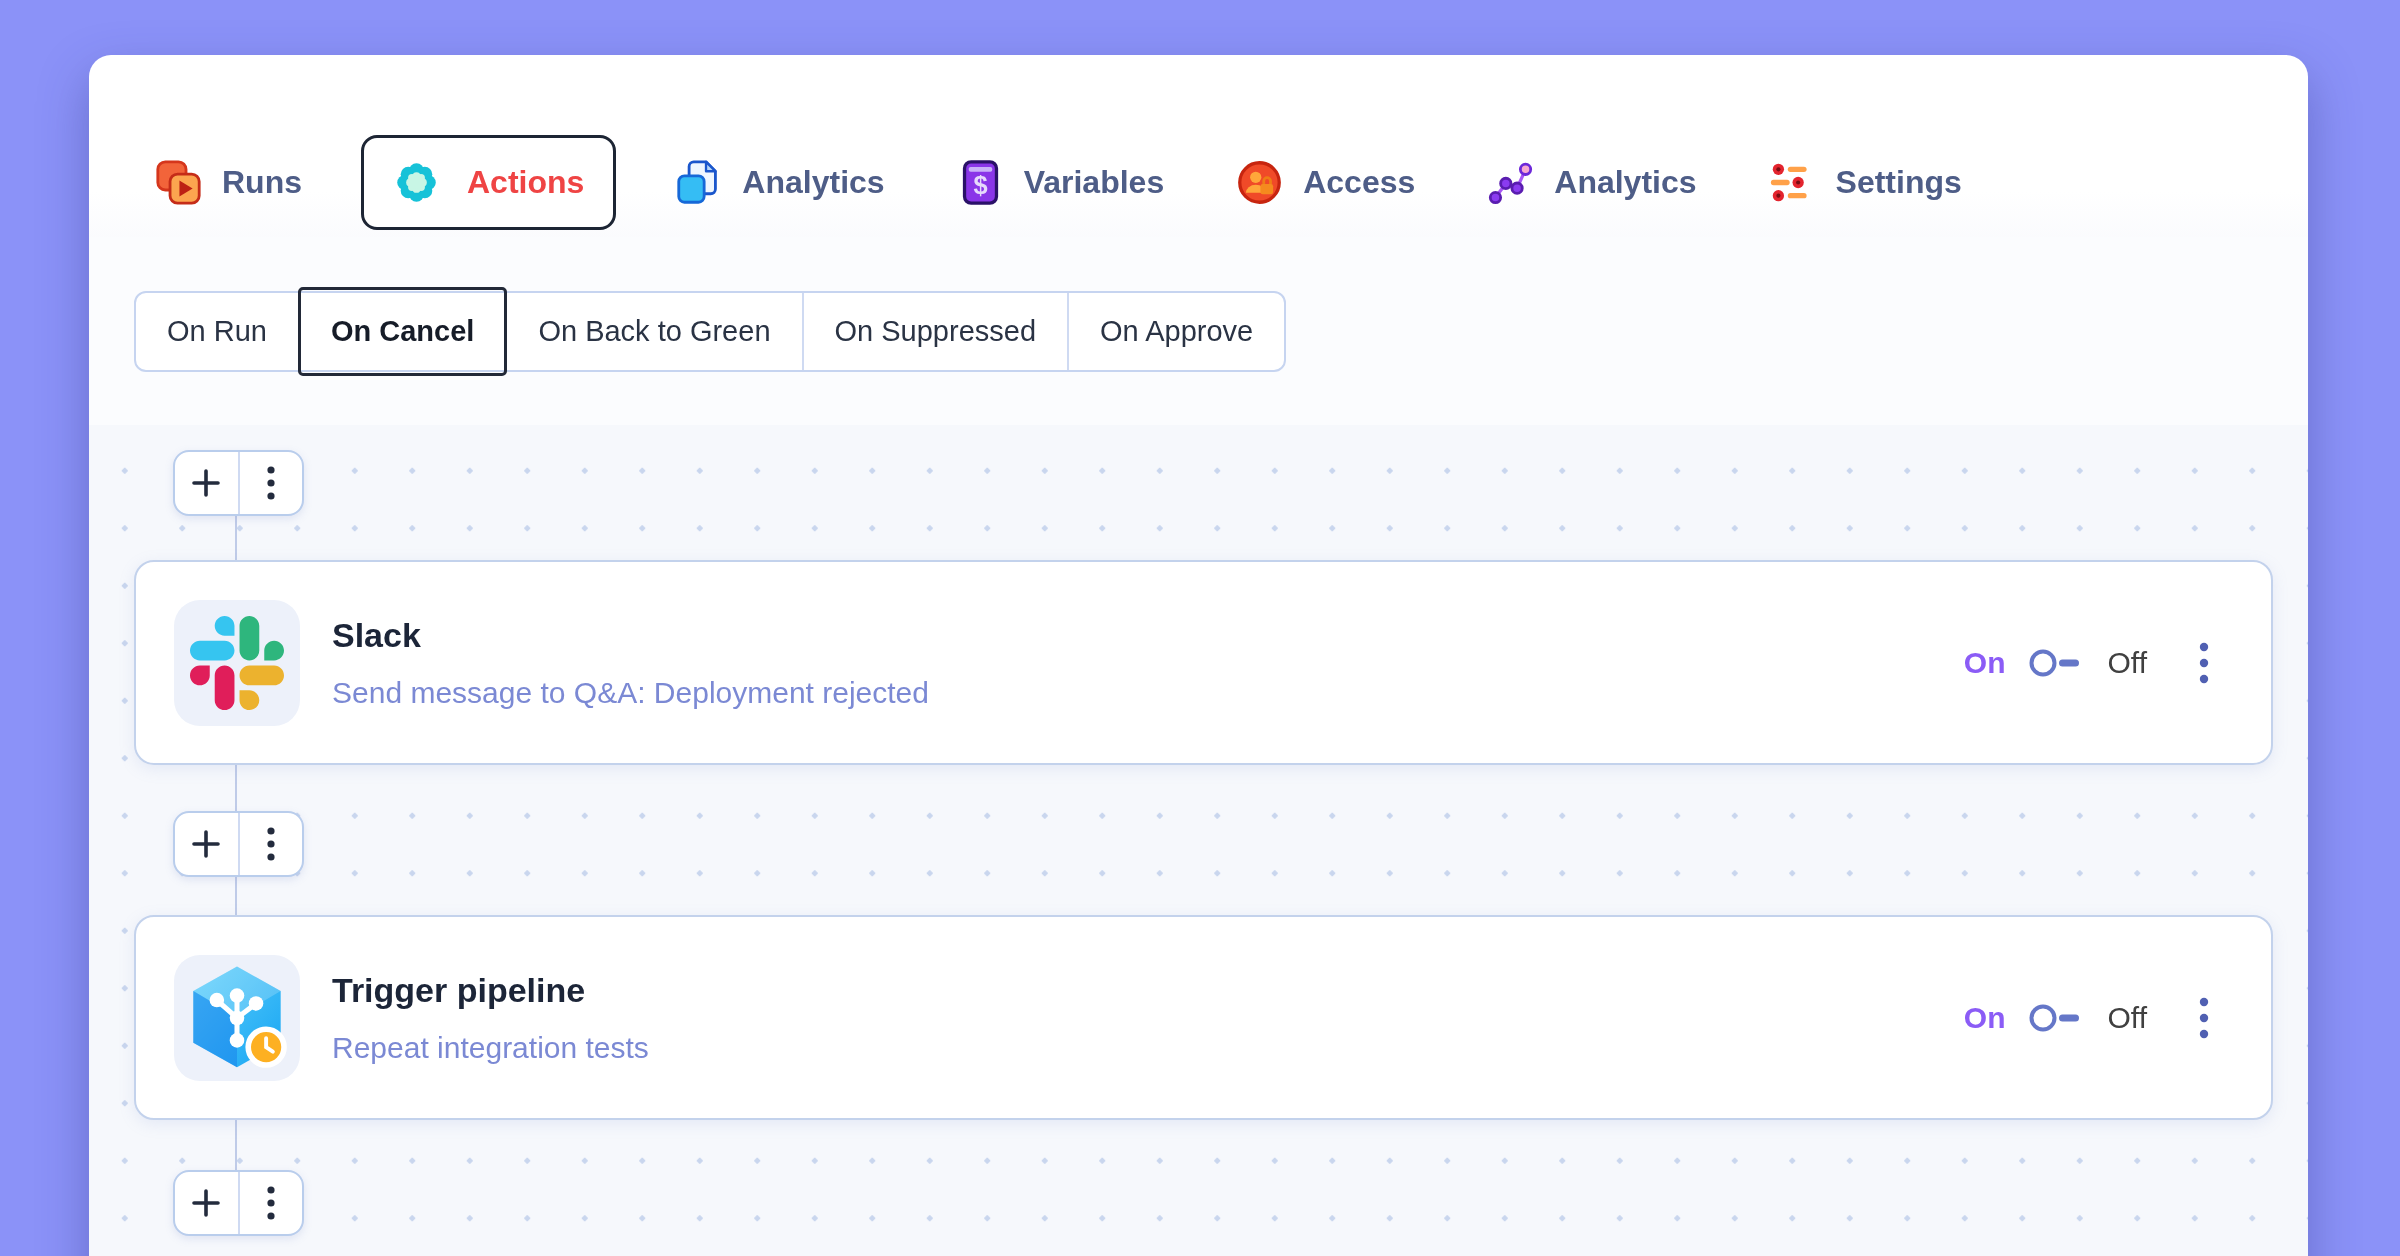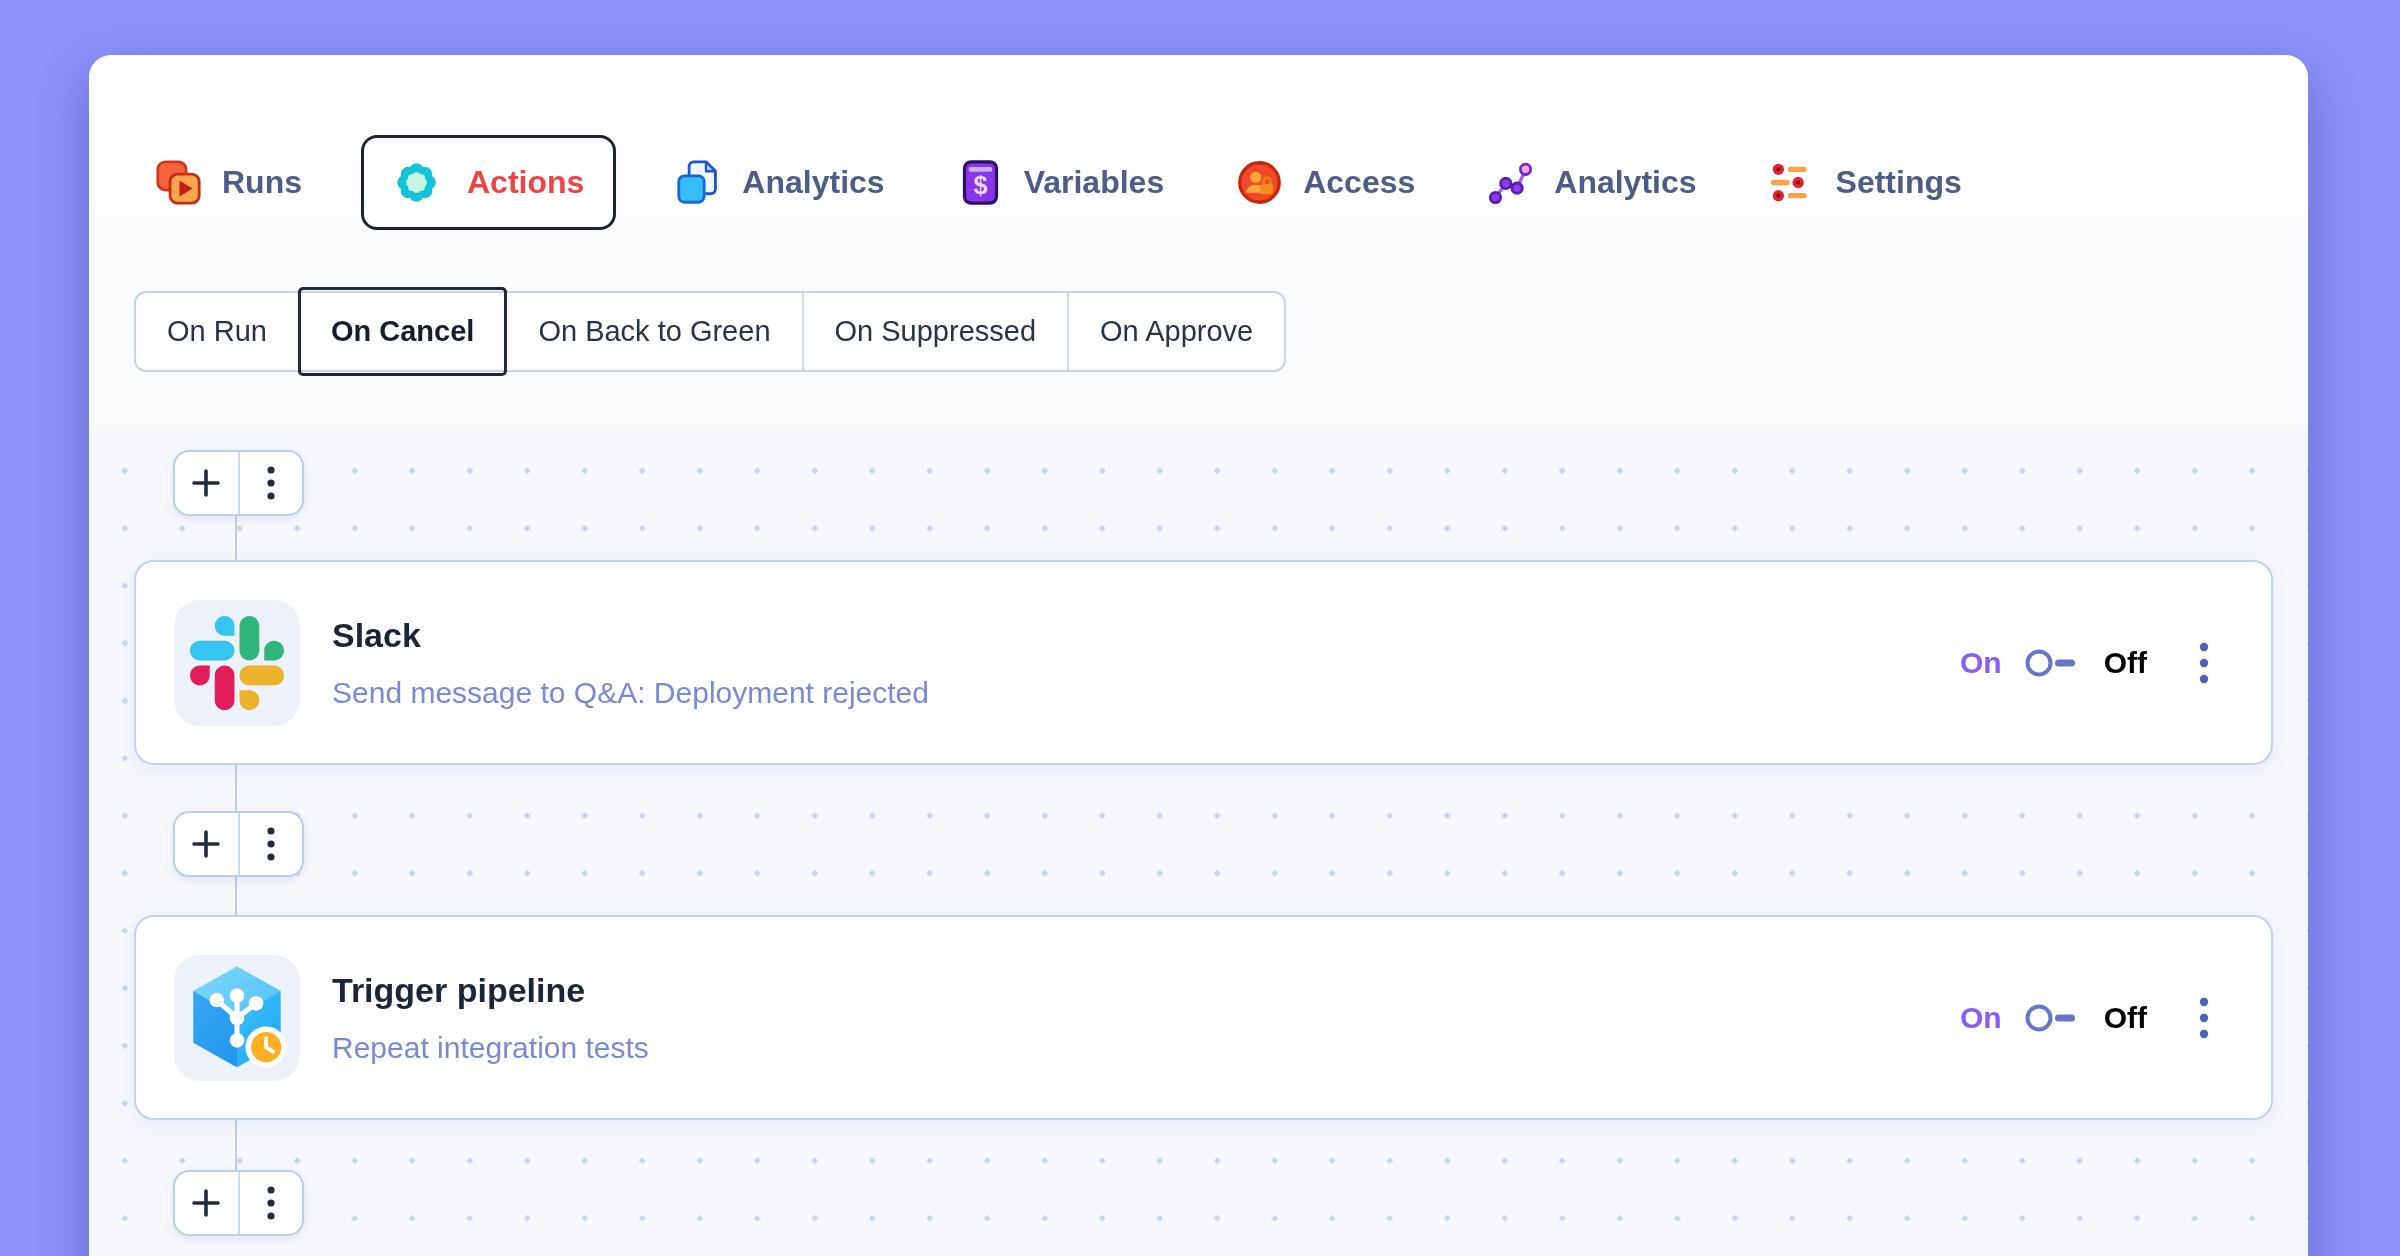--- a/index.html
+++ b/index.html
@@ -53,21 +53,21 @@
         display:flex;align-items:center;padding:0 62px 0 38px;box-sizing:border-box;z-index:2;}
   .c1{top:505px;} .c2{top:860px;}
   .tile{width:126px;height:126px;border-radius:26px;background:#edf1fa;flex:none;
         display:flex;align-items:center;justify-content:center;margin-right:32px;}
   .card-text{flex:1;min-width:0;}
   .card-title{font-size:34px;font-weight:700;color:#1c2538;margin-bottom:21px;}
   .card-sub{font-size:30px;color:#7b89d4;}
   .controls{display:flex;align-items:center;flex:none;}
   .lbl-on{font-size:30px;font-weight:700;color:#8b5cf6;margin-right:22px;}
   .toggle{margin-right:22px;cursor:pointer;display:flex;}
-  .lbl-off{font-size:30px;font-weight:700;color:#000000;margin-right:52px;}
+  .lbl-off{font-size:30px;font-weight:400;color:#404040;margin-right:52px;}
   .kebab-btn{cursor:pointer;display:flex;align-items:center;}
 </style>
 </head>
 <body>
 
 <div class="stage">
   <div class="panel">
 
     <div class="header">
 

